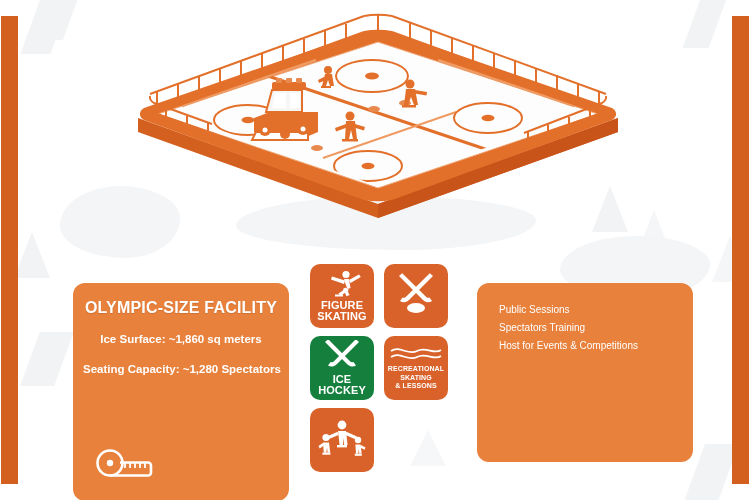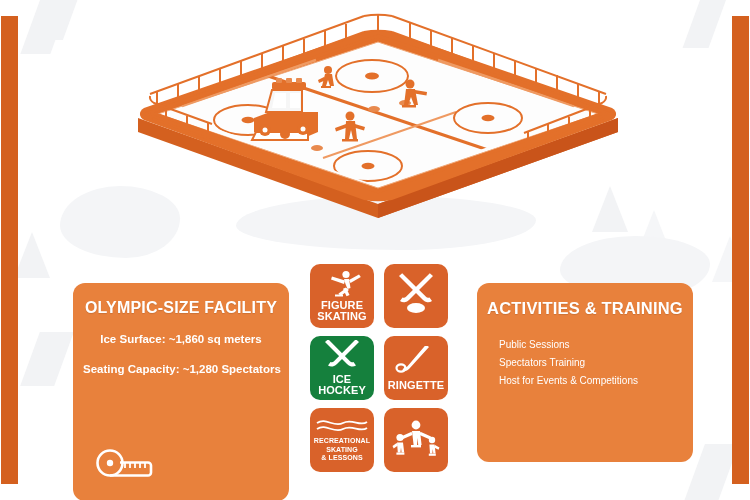--- a/index.html
+++ b/index.html
@@ -269,21 +269,20 @@
     <svg width="62" height="30" viewBox="0 0 62 30" xmlns="http://www.w3.org/2000/svg">
       <circle cx="15" cy="14" r="12.5" fill="none" stroke="#ffffff" stroke-width="2.6"></circle>
       <circle cx="15" cy="14" r="3.2" fill="#ffffff"></circle>
       <path d="M15 26.5 h38 a3 3 0 0 0 3 -3 v-7 a3 3 0 0 0 -3 -3 h-28" fill="none" stroke="#ffffff" stroke-width="2.6"></path>
       <path d="M30 14 v5 M35 14 v5 M40 14 v5 M45 14 v5 M50 14 v5" stroke="#ffffff" stroke-width="1.8"></path>
     </svg>
   </div>
 </div>
 
 <div class="panel panel-right" style="background: rgb(232, 129, 60);">
-  <div class="panel-title">ACTIVITIES &amp; TRAINING</div>
   <div class="act-list">
     <div class="act-item">Public Sessions</div>
     <div class="act-item">Spectators Training</div>
     <div class="act-item">Host for Events &amp; Competitions</div>
   </div>
 </div>
 
 <div class="tile-grid">
 
   <div class="tile" style="background: rgb(217, 98, 42);">
@@ -315,29 +314,20 @@
   <div class="tile" style="background: #15803d;">
     <span>
       <svg width="46" height="32" viewBox="0 0 46 32" xmlns="http://www.w3.org/2000/svg">
         <path d="M6 2 L28 24 a7 7 0 0 0 9 1.5 l-2.5 -3.6 a3 3 0 0 1 -3.5 -0.6 L9.2 -0.8 Z" fill="#fff"></path>
         <path d="M40 2 L18 24 a7 7 0 0 1 -9 1.5 l2.5 -3.6 a3 3 0 0 0 3.5 -0.6 L36.8 -0.8 Z" fill="#fff"></path>
       </svg>
     </span>
     <span class="tile-label">ICE HOCKEY</span>
   </div>
 
-  <div class="tile" style="background: rgb(217, 98, 42);">
-    <span>
-      <svg width="42" height="32" viewBox="0 0 42 32" xmlns="http://www.w3.org/2000/svg">
-        <path d="M34 1 L14 23 a6 6 0 0 1 -7 1.5 l2.5 -3.4 a2.6 2.6 0 0 0 3 -0.8 L31 -1.4 Z" fill="#fff"></path>
-        <ellipse cx="6" cy="22" rx="4.5" ry="3.6" fill="none" stroke="#fff" stroke-width="2.2"></ellipse>
-      </svg>
-    </span>
-    <span class="tile-label">RINGETTE</span>
-  </div>
 
   <div class="tile" style="background: rgb(217, 98, 42);">
     <span>
       <svg width="52" height="18" viewBox="0 0 52 18" xmlns="http://www.w3.org/2000/svg">
         <path d="M1 6 C10 0, 18 11, 27 6 C36 1, 44 10, 51 5" fill="none" stroke="#fff" stroke-width="1.8"></path>
         <path d="M1 12 C10 6, 18 17, 27 12 C36 7, 44 16, 51 11" fill="none" stroke="#fff" stroke-width="1.8"></path>
       </svg>
     </span>
     <span class="tile-label tiny">RECREATIONAL<br>SKATING<br>&amp; LESSONS</span>
   </div>

